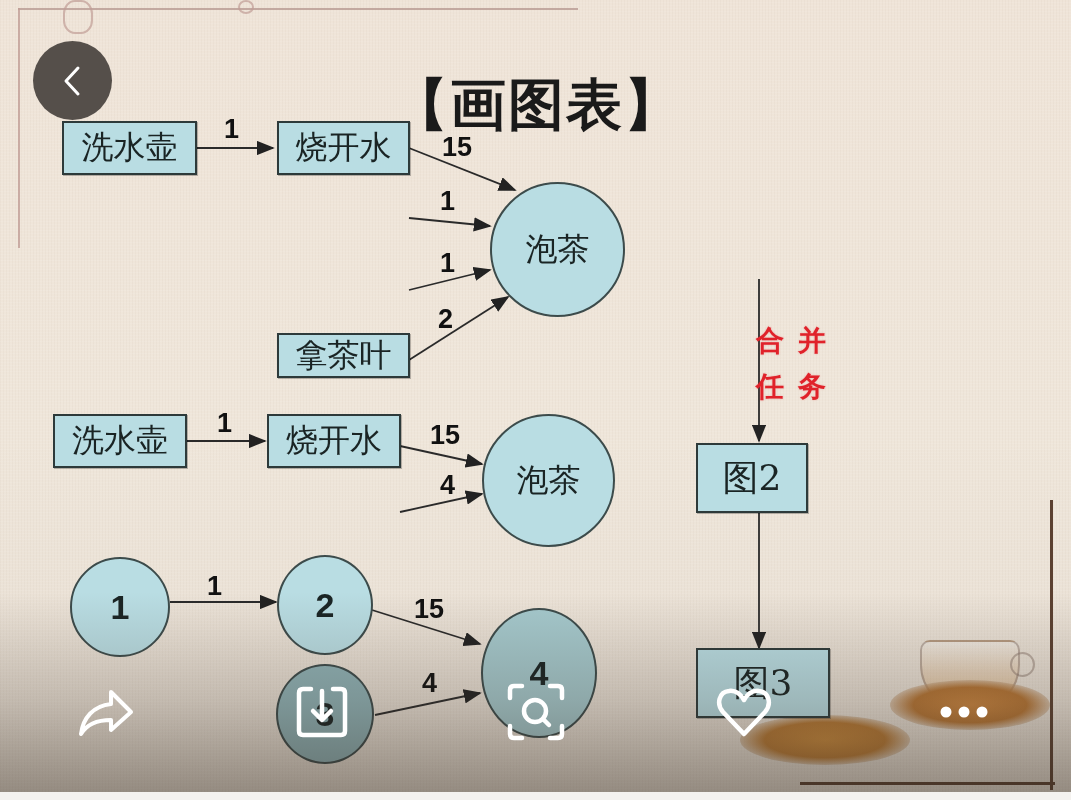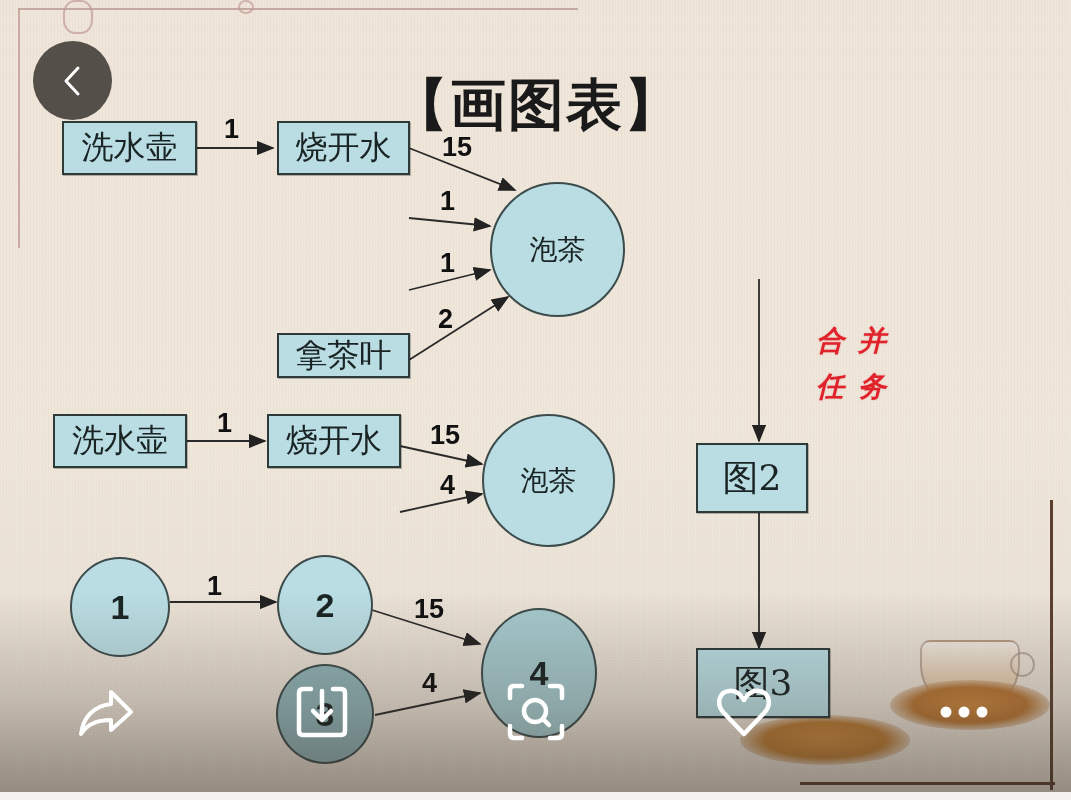--- a/index.html
+++ b/index.html
@@ -44,21 +44,21 @@
   }
   .box {
     position: absolute; background: #b9dde3; border: 2px solid #2d3a3a;
     display: flex; align-items: center; justify-content: center;
     font-size: 32px; color: #1a2424;
     box-shadow: 1px 1px 0 rgba(0,0,0,0.25);
   }
   .circle {
     position: absolute; background: #b9dde3; border: 2px solid #3c4b4b; border-radius: 50%;
     display: flex; align-items: center; justify-content: center;
-    font-size: 28px; color: #1a2424;
+    font-size: 32px; color: #1a2424;
   }
   .num-circle { font-weight: bold; font-family: "Liberation Sans", sans-serif; font-size: 34px; }
   .lbl {
     position: absolute; font-family: "Liberation Sans", sans-serif; font-weight: bold;
     font-size: 27px; color: #111;
   }
   .serif-box { font-family: "DejaVu Serif", serif; font-size: 36px; }
   .red-note {
     position: absolute; color: #e0222a; font-weight: bold; font-size: 28px;
     font-family: "DejaVu Serif", serif; letter-spacing: 14px; line-height: 46px;
@@ -153,21 +153,21 @@
     <div class="circle num-circle" style="left:70px;top:557px;width:100px;height:100px;">1</div>
     <div class="circle num-circle" style="left:277px;top:555px;width:96px;height:100px;">2</div>
     <div class="circle num-circle" style="left:276px;top:664px;width:98px;height:100px;background:#8fb2b6;">3</div>
     <div class="circle num-circle" style="left:481px;top:608px;width:116px;height:130px;background:#a5c9cd;">4</div>
     <div class="lbl" style="left:207px;top:571px;">1</div>
     <div class="lbl" style="left:414px;top:594px;">15</div>
     <div class="lbl" style="left:422px;top:668px;">4</div>
 
     <div class="box serif-box" style="left:696px;top:443px;width:112px;height:70px;">图2</div>
     <div class="box serif-box" style="left:696px;top:648px;width:134px;height:70px;">图3</div>
-    <div class="red-note" style="left:816px;top:318px;font-style:italic;">
+    <div class="red-note" style="left:756px;top:318px;">
       <div>合并</div>
       <div>任务</div>
     </div>
   </div>
 
   <div class="bottom-band"></div>
   <div class="bottom-strip"></div>
 
   <div class="back-btn">
     <svg width="30" height="34" viewBox="0 0 30 34">

